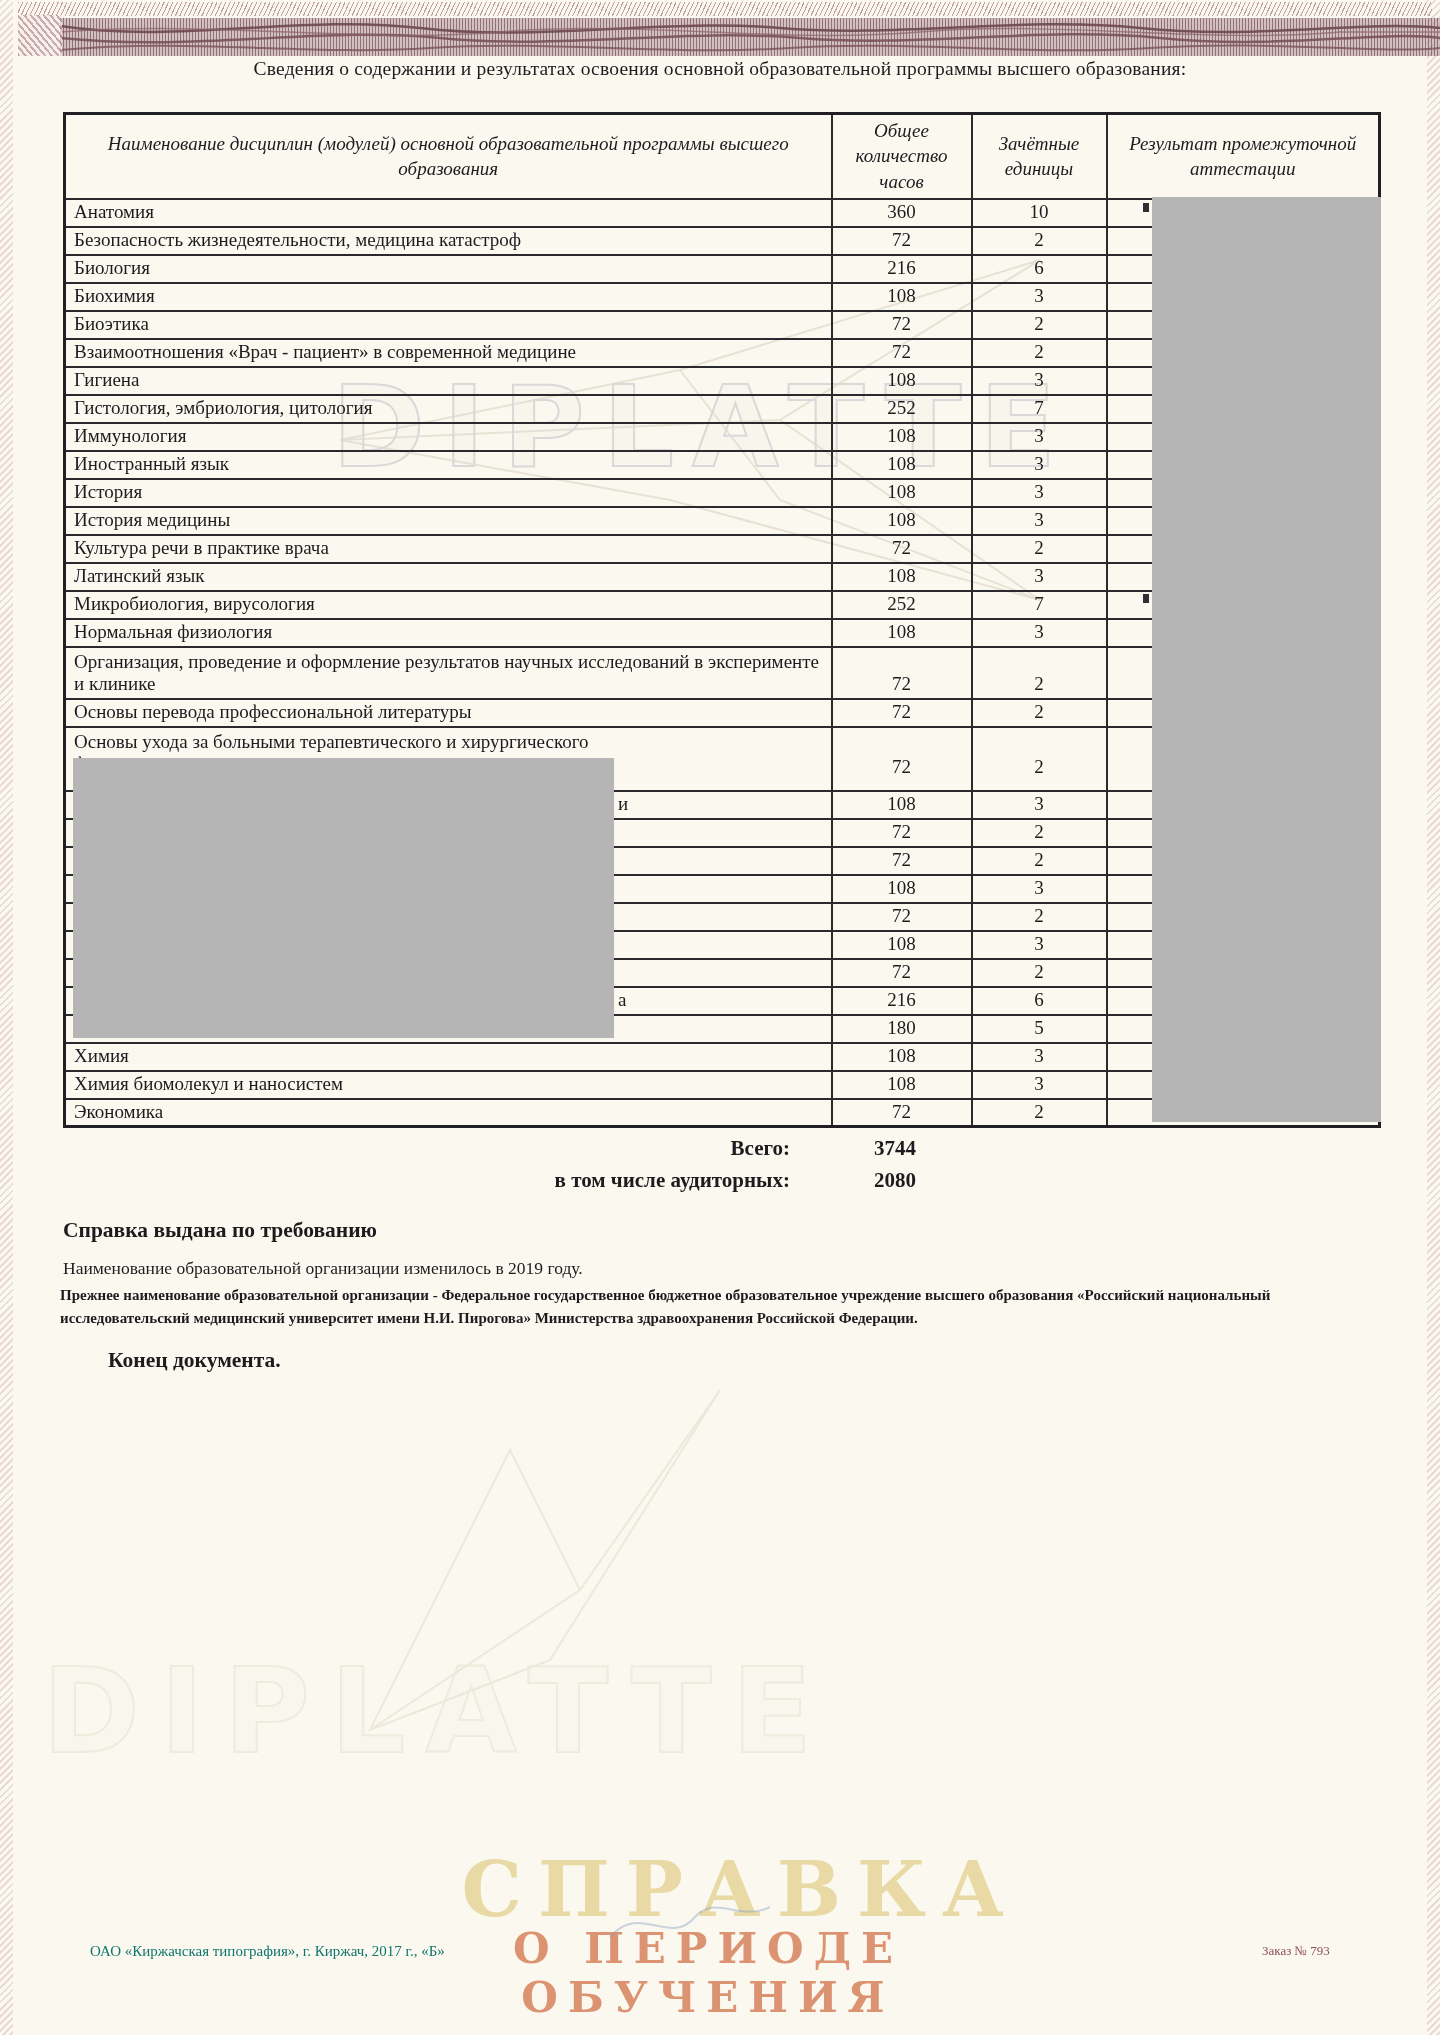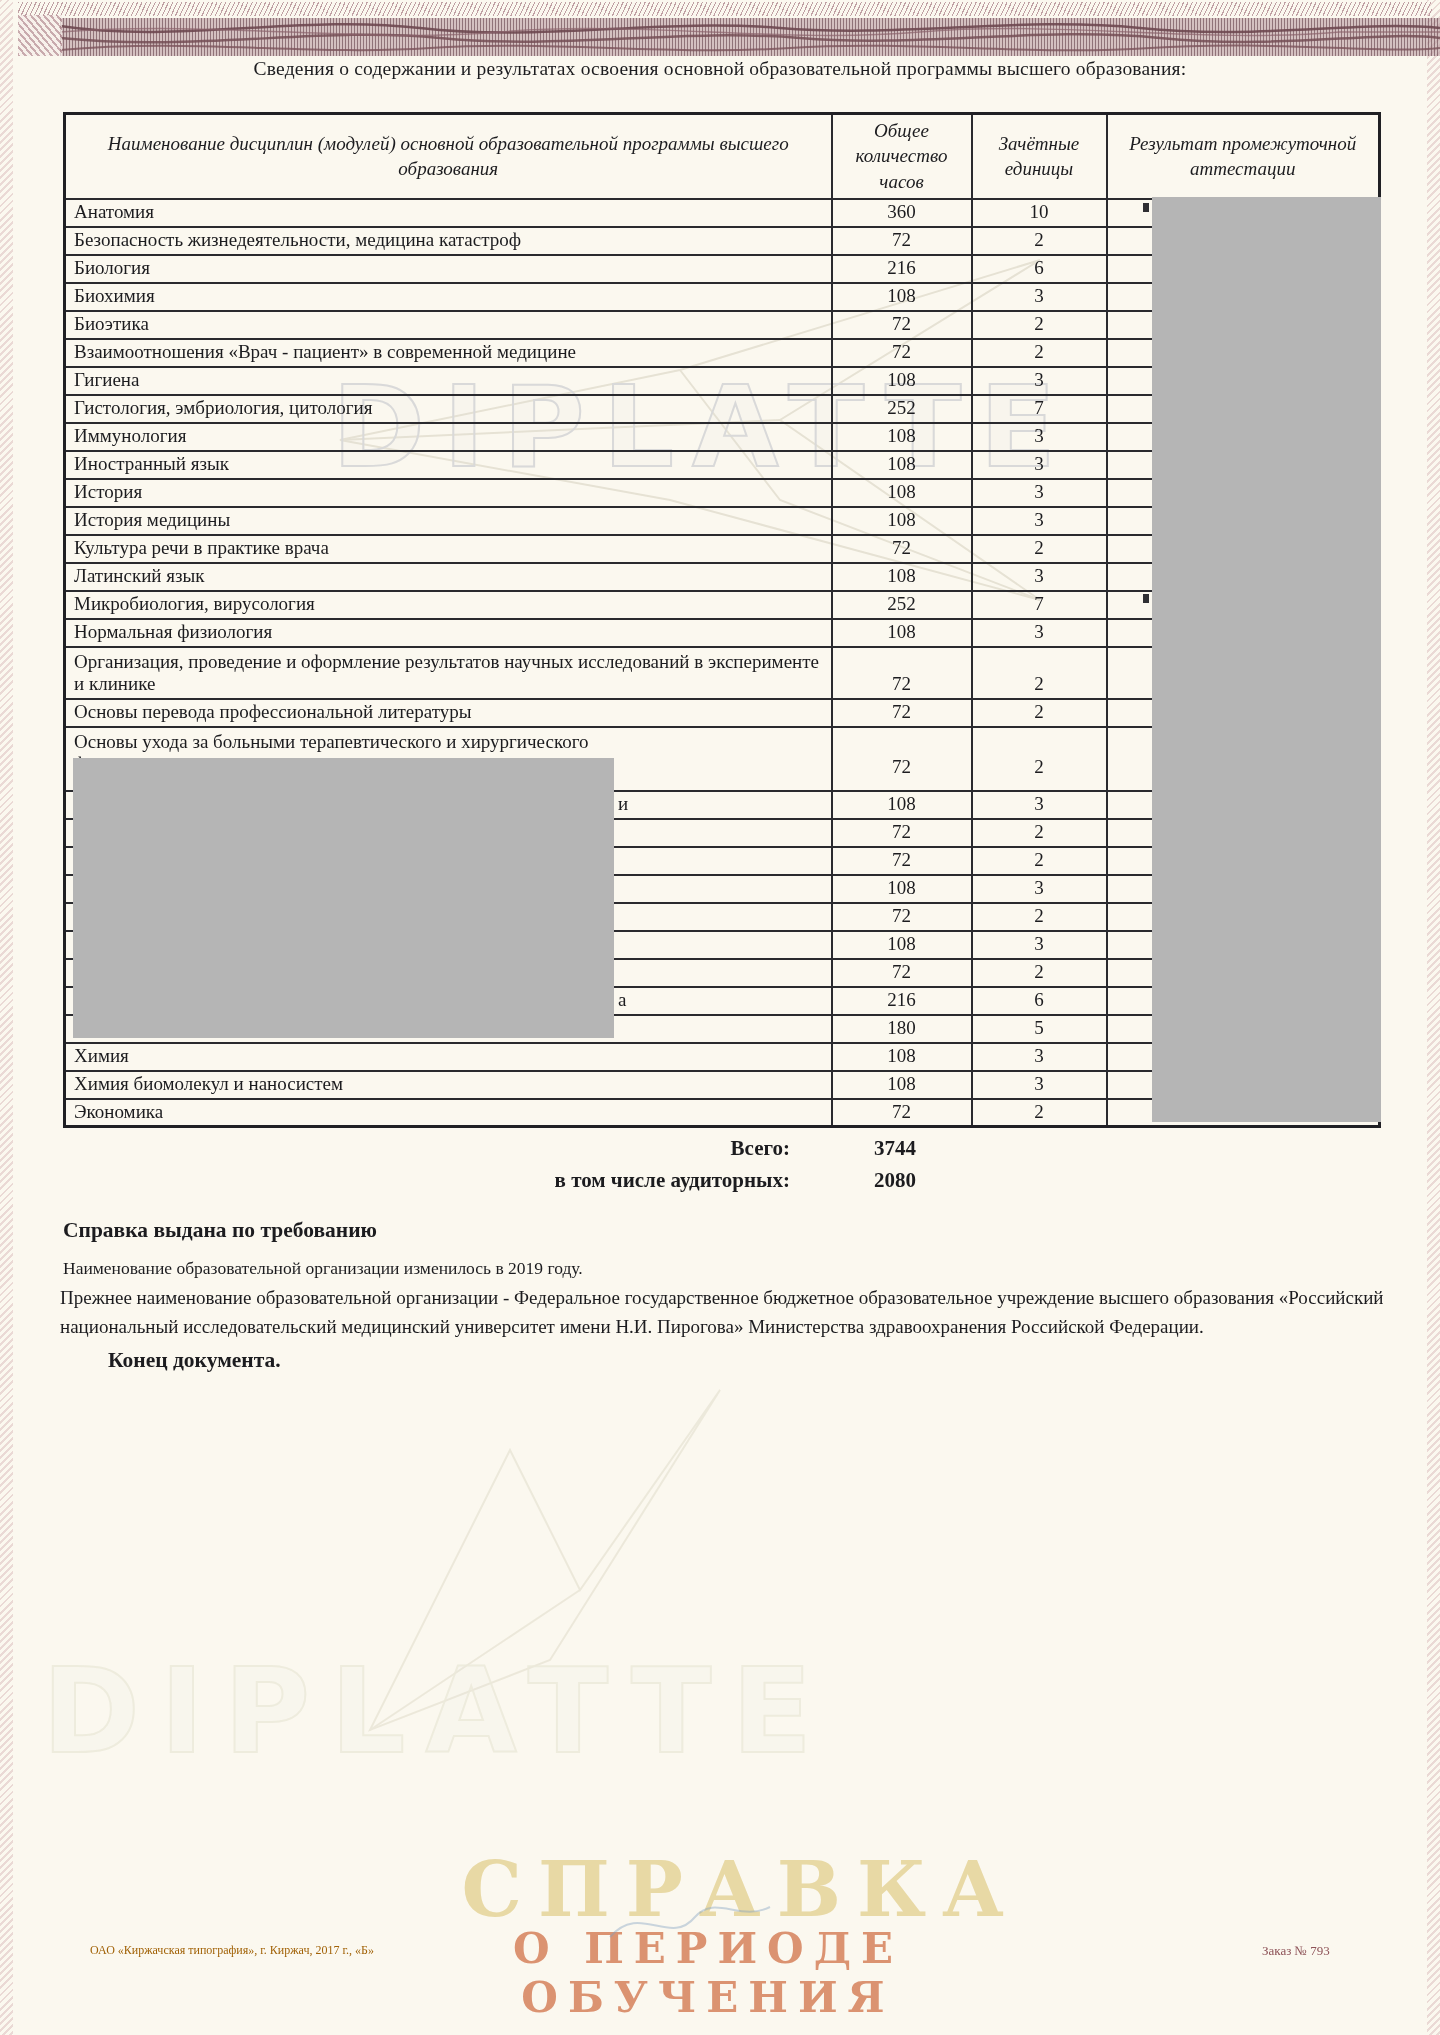--- a/index.html
+++ b/index.html
@@ -65,24 +65,24 @@
   .peek-mark { position:absolute; z-index:2; width:6px; height:9px; background:#2f2f33; }
   
   .tot-label { position:absolute; left:63px; width:727px; text-align:right;
     font-weight:bold; font-size:21px; }
   .tot-value { position:absolute; left:798px; width:118px; text-align:right;
     font-weight:bold; font-size:21px; }
   .tl1 { top:1136px; } .tl2 { top:1168px; }
   
   .issued-heading { position:absolute; left:63px; top:1218px; font-weight:bold; font-size:21.5px; }
   .note1 { position:absolute; left:63px; top:1258px; font-size:17.5px; }
-  .note2 { position:absolute; left:60px; top:1284px; width:1324px; font-size:19px; line-height:1.5; }
+  .note2 { position:absolute; left:60px; top:1284px; width:1324px; font-size:15px; line-height:1.5;font-weight:bold; }
   .end-doc { position:absolute; left:63px; top:1348px; font-weight:bold; font-size:21.5px;margin-left:45px; }
   
-  .footer-left  { position:absolute; left:90px;  top:1943px; font-size:12px; color:#a16207; }
+  .footer-left  { position:absolute; left:90px;  top:1943px; font-size:15px; color:#0f766e; }
   .footer-right { position:absolute; left:1262px; top:1943px; font-size:13px; color:#8d5156; }
 </style>
 </head>
 <body>
 
 <div class="edge-strip edge-left"></div>
 <div class="edge-strip edge-right"></div>
 <div class="top-hatch"></div>
 <div class="corner-hatch"></div>
 

